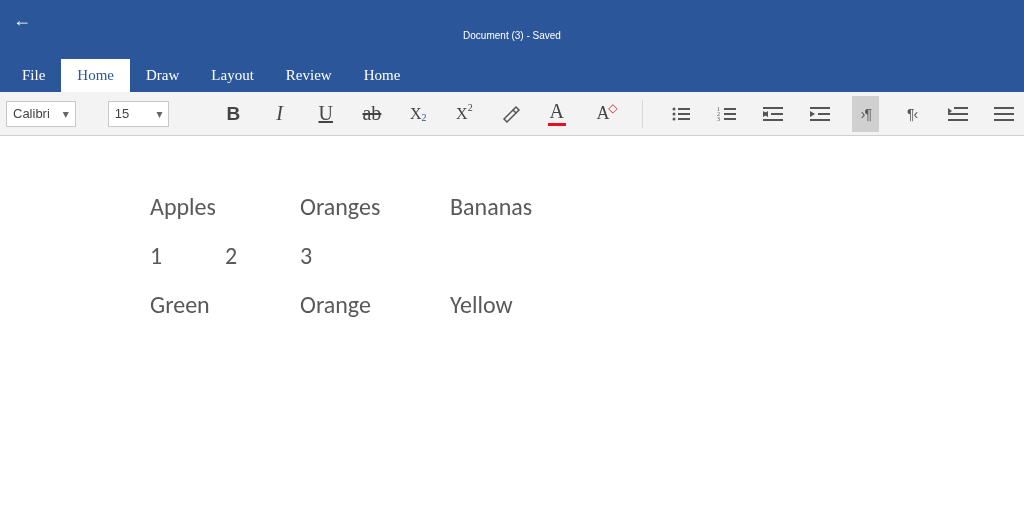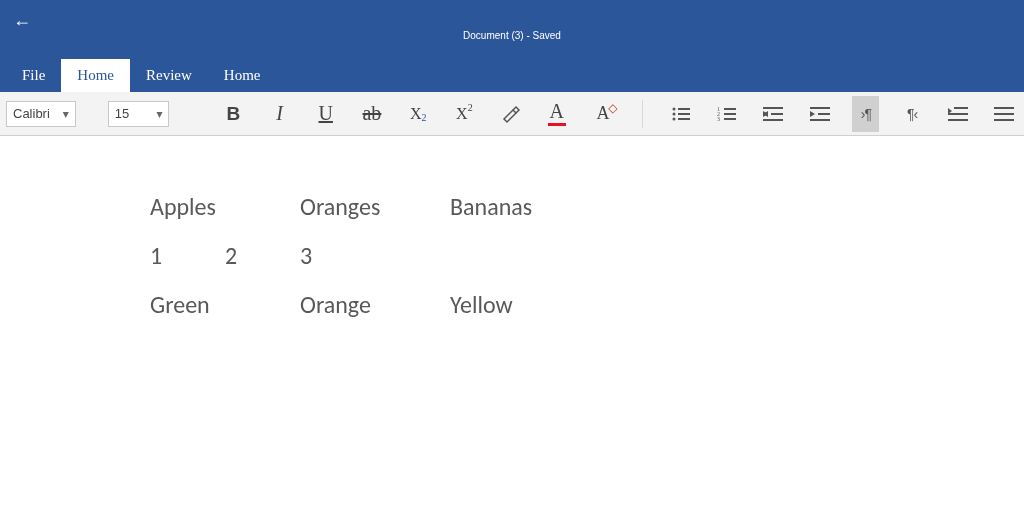--- a/index.html
+++ b/index.html
@@ -127,20 +127,22 @@
 <div class="titlebar">
   <div class="back-btn">
     <span>←</span>
   </div>
   <div class="doc-title">Document (3) - Saved</div>
 </div>
 
 <div class="menubar">
   <div class="menu-tab">File</div>
   <div class="menu-tab active">Home</div>
+  <div class="menu-tab">Draw</div>
+  <div class="menu-tab">Layout</div>
   <div class="menu-tab">Review</div>
   <div class="menu-tab">Home</div>
 </div>
 
 <div class="ribbon">
 
   <div class="combo font-combo">
     <span>Calibri</span>
     <span class="caret">▾</span>
   </div>

